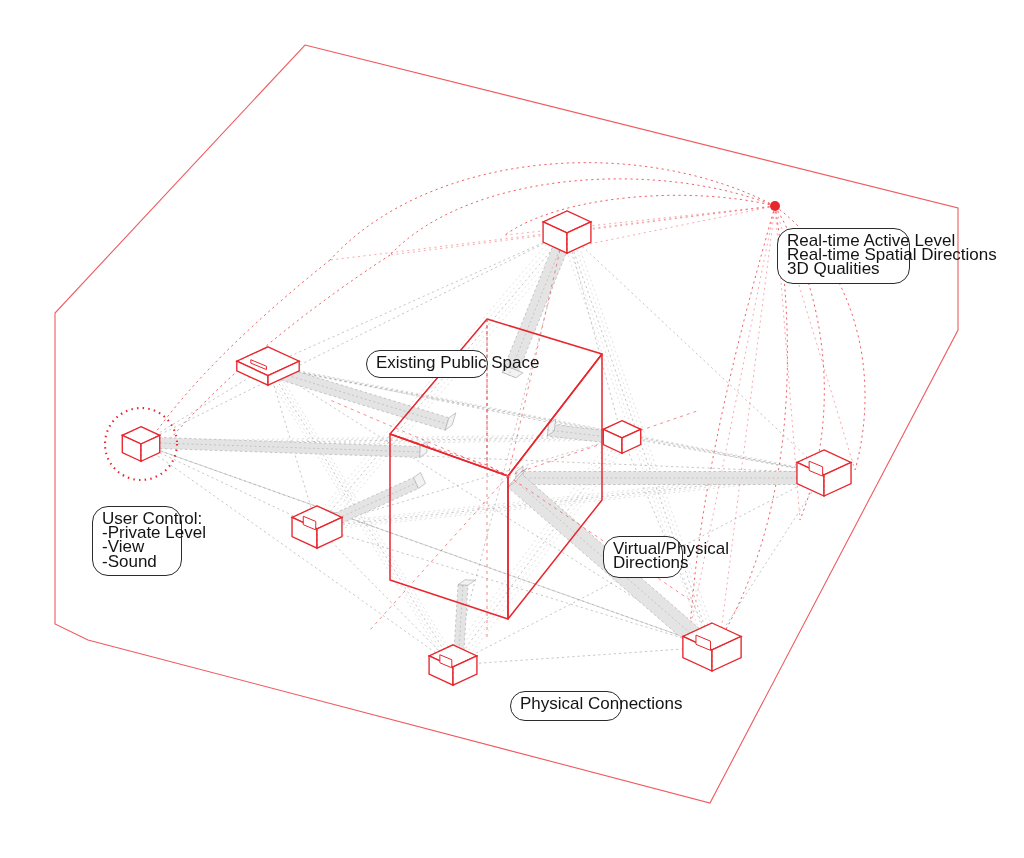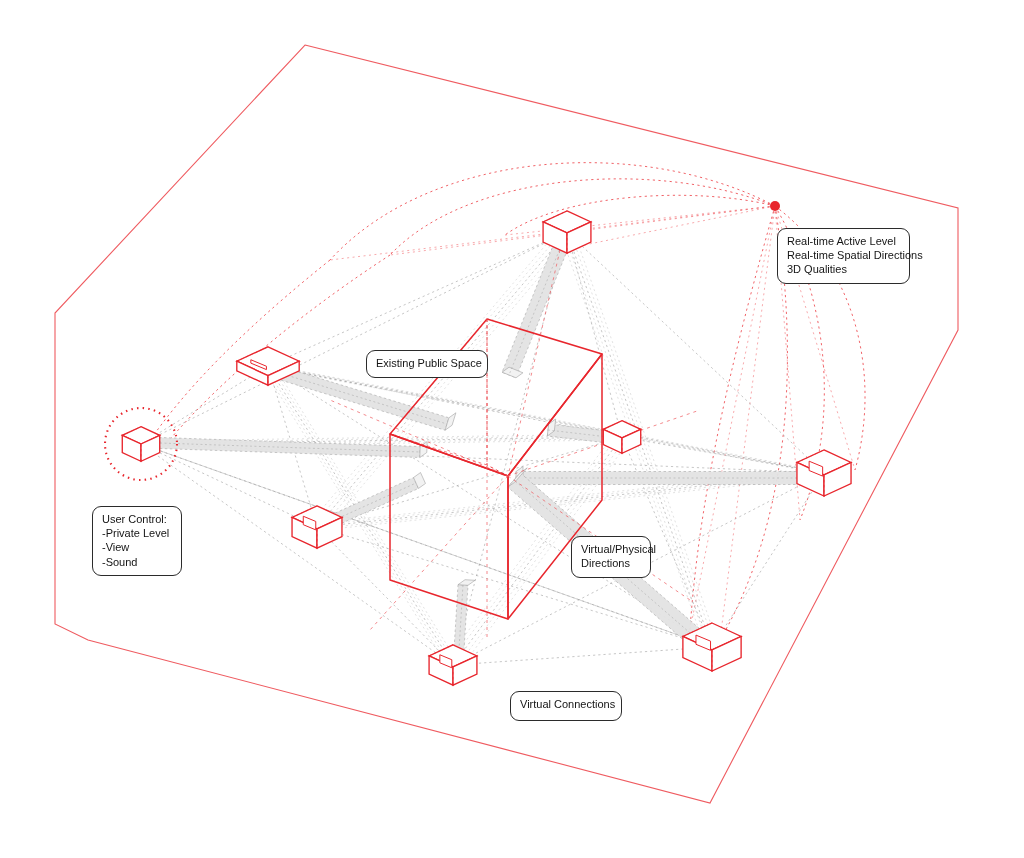--- a/index.html
+++ b/index.html
@@ -4,24 +4,24 @@
 <style>
   html,body{margin:0;padding:0;background:#ffffff;}
   body{width:1024px;height:858px;overflow:hidden;font-family:"Liberation Sans",sans-serif;}
   #stage{position:relative;width:1024px;height:858px;background:#fff;}
   svg#diagram{position:absolute;left:0;top:0;width:1024px;height:858px;}
 
   .callout{
     position:absolute;
     background:#ffffff;
     border:1.4px solid #2b2b2b;
-    border-radius:9px;
+    border-radius:16px;
     padding:5px 22px 6px 9px;
     font-family:"Liberation Sans",sans-serif;
-    font-size:11px;
+    font-size:17px;
     line-height:14.2px;
     color:#141414;
     white-space:pre;
     box-sizing:border-box;
   }
   .callout .ln{display:block;}
 </style>
 </head>
 <body>
 
@@ -239,16 +239,16 @@
           <path d="M 603.28 429.32 L 622 420.68 M 622 437.96000000000004 L 622 453.32" stroke="#e8262d" stroke-width="0.75" stroke-dasharray="2.5 2.5" fill="none" opacity="0.85"></path>
         </g>
       </g>
 
     <circle id="hub-dot" r="5" fill="#e8262d" cx="775" cy="206"></circle>
   </svg>
 
   <div class="callout" id="co-0" style="left: 777px; top: 228px; width: 133px; min-height: 53px; border-color: rgb(43, 43, 43);"><span class="ln">Real-time Active Level</span><span class="ln">Real-time Spatial Directions</span><span class="ln">3D Qualities</span></div>
   <div class="callout" id="co-1" style="left: 366px; top: 350px; width: 122px; min-height: 28px; border-color: rgb(43, 43, 43);"><span class="ln">Existing Public Space</span></div>
   <div class="callout" id="co-2" style="left: 92px; top: 482px; width: 90px; min-height: 64px; border-color: rgb(43, 43, 43); margin-top: 24px;"><span class="ln">User Control:</span><span class="ln">-Private Level</span><span class="ln">-View</span><span class="ln">-Sound</span></div>
-  <div class="callout" id="co-3" style="left: 571px; top: 536px; width: 80px; min-height: 42px; border-color: rgb(43, 43, 43);"><span class="ln">Virtual/Physical</span><span class="ln">Directions</span></div>
-  <div class="callout" id="co-4" style="left: 510px; top: 691px; width: 112px; min-height: 30px; border-color: rgb(43, 43, 43);"><span class="ln">Virtual Connections</span></div>
+  <div class="callout" id="co-3" style="left: 603px; top: 536px; width: 80px; min-height: 42px; border-color: rgb(43, 43, 43);"><span class="ln">Virtual/Physical</span><span class="ln">Directions</span></div>
+  <div class="callout" id="co-4" style="left: 510px; top: 691px; width: 112px; min-height: 30px; border-color: rgb(43, 43, 43);"><span class="ln">Physical Connections</span></div>
 
 </div>
 
 </body></html>

